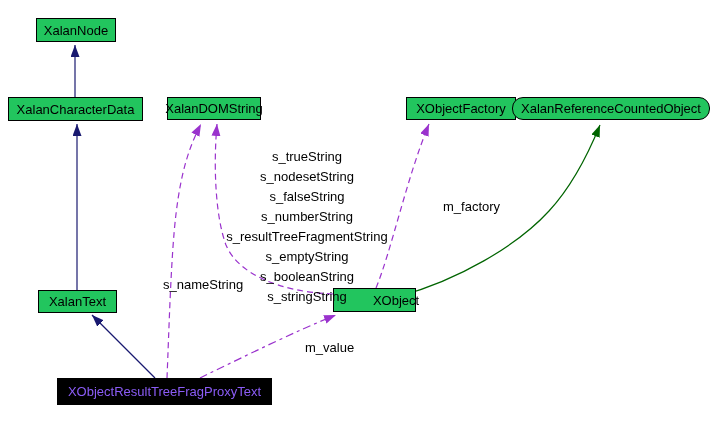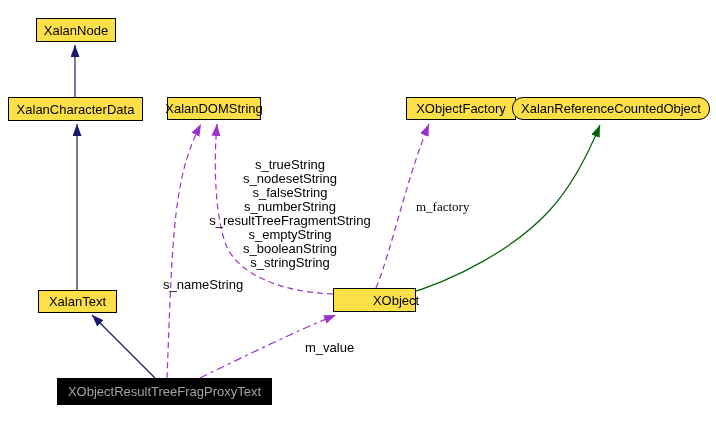--- a/index.html
+++ b/index.html
@@ -8,30 +8,30 @@
     width:716px;height:422px;
     background:#ffffff;
     font-family:"Liberation Sans", sans-serif;
     overflow:hidden;
   }
   svg.edges{position:absolute;left:0;top:0;width:716px;height:422px;}
   .node{
     position:absolute;
     box-sizing:border-box;
     border:1px solid #000;
-    background:#fde047;
+    background:#22c55e;
     color:#000;
     display:flex;align-items:center;justify-content:center;
     font-size:13px;
     white-space:nowrap;
     cursor:pointer;
   }
   .node.focus{
     background:#000;
-    color:#a3a3a3;
+    color:#8b5cf6;
     cursor:default;
   }
   .edge-label{
     position:absolute;
     font-size:13px;
     color:#000;
     white-space:pre-line;
   }
   .edge-label.center{text-align:center;}
 </style>
@@ -79,28 +79,28 @@
   <div class="node" style="left:378px;top:97px;width:110px;height:23px;margin-left:28px;">XObjectFactory</div>
 
   <div class="node" style="left:512px;top:97px;width:198px;height:23px;border-radius:11px;">XalanReferenceCountedObject</div>
 
   <div class="node" style="left:38px;top:290px;width:79px;height:23px;">XalanText</div>
 
   <div class="node" style="left:333px;top:288px;width:83px;height:24px;padding-left:43px;">XObject</div>
 
   <div class="node focus" style="left:57px;top:378px;width:215px;height:27px;">XObjectResultTreeFragProxyText</div>
 
-  <div class="edge-label center" style="left:190px;top:147px;width:200px;line-height:14px;margin-top:11px;">s_trueString
+  <div class="edge-label center" style="left:207px;top:147px;width:200px;line-height:20px;">s_trueString
 s_nodesetString
 s_falseString
 s_numberString
 s_resultTreeFragmentString
 s_emptyString
 s_booleanString
 s_stringString</div>
 
   <div class="edge-label" style="left:163px;top:277px;">s_nameString</div>
 
-  <div class="edge-label" style="left:416px;top:199px;font-family:Liberation Serif, serif;">m_factory</div>
+  <div class="edge-label" style="left:443px;top:199px;">m_factory</div>
 
   <div class="edge-label" style="left:285px;top:340px;margin-left:20px;">m_value</div>
 
 </div>
 
 </body></html>

